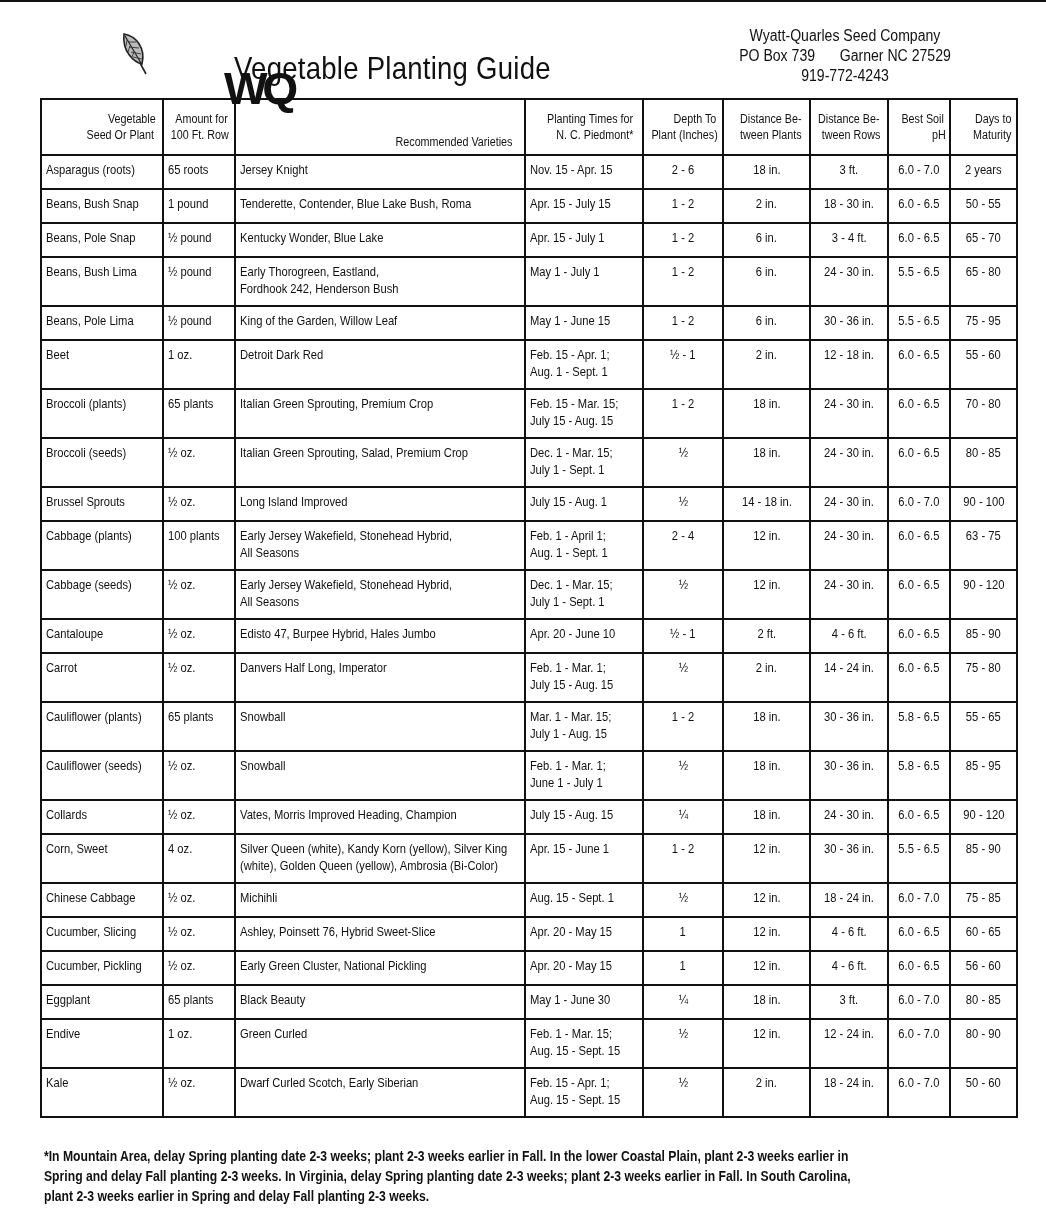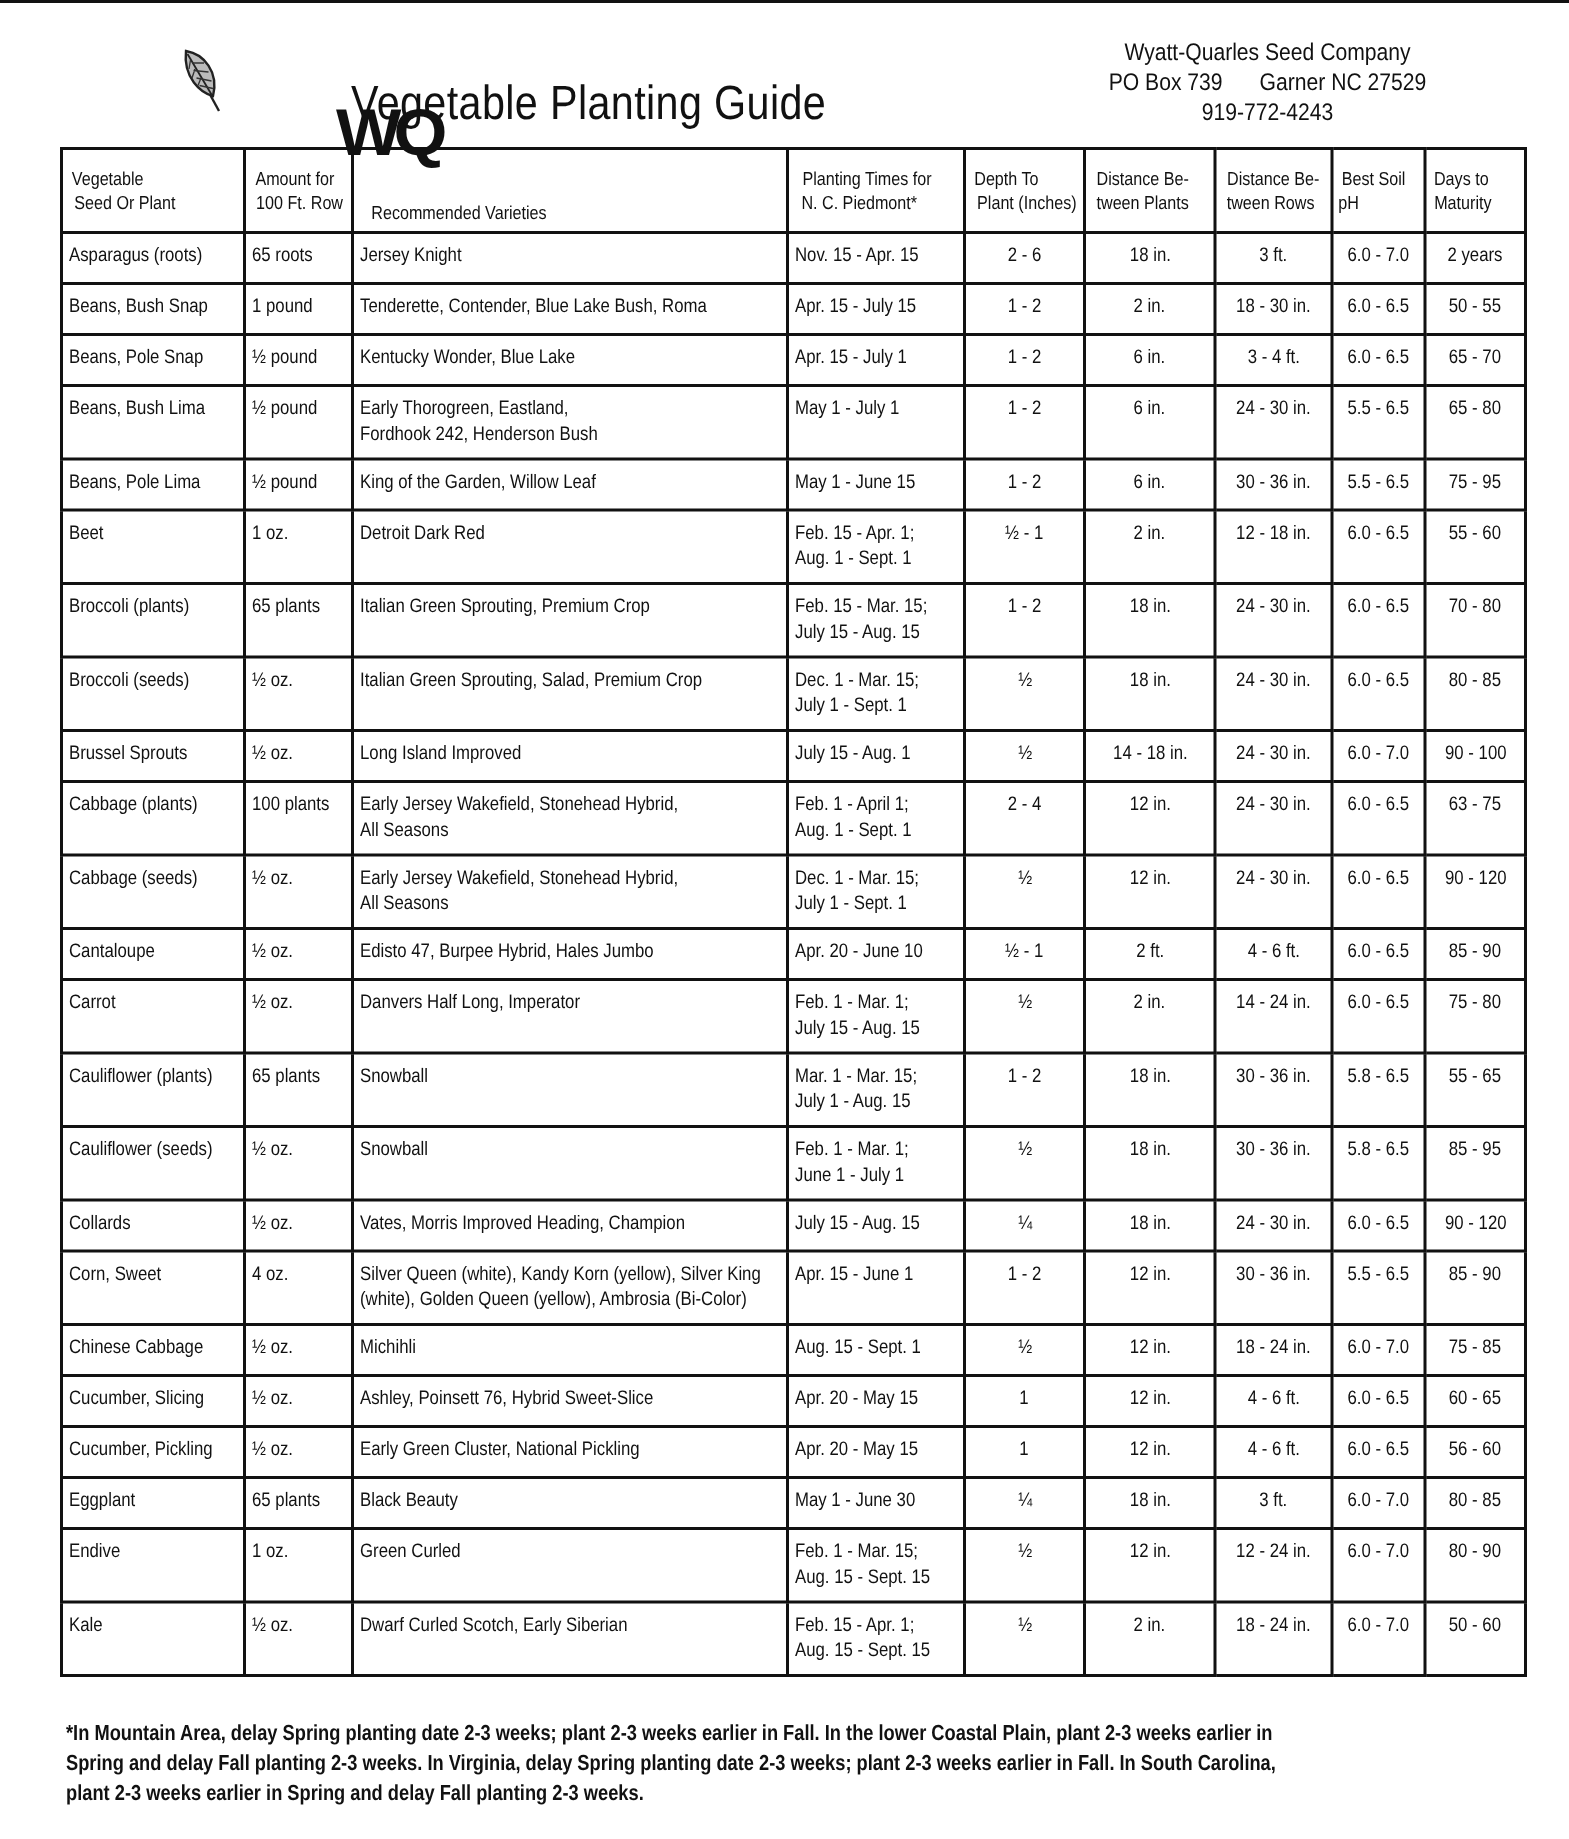--- a/index.html
+++ b/index.html
@@ -11,21 +11,21 @@
                  font-weight: bold; font-size: 44px; letter-spacing: -5px; color: #111; transform: scaleX(1.05); transform-origin: left; }
     .leaf { position: absolute; left: 0; top: 0; }
     .title { position: absolute; left: 234px; top: 50px; font-size: 32px; font-weight: normal;
              transform: scaleX(0.86); transform-origin: left; white-space: nowrap; letter-spacing: 0.3px; }
     .company { position: absolute; left: 706px; top: 26px; width: 278px; text-align: center;
                font-size: 16px; line-height: 20px; transform: scaleX(0.88); transform-origin: center; }
     .company .addr span.gap { display: inline-block; width: 28px; }
     table.guide { position: absolute; left: 40px; top: 98px; width: 976px; border-collapse: collapse;
                   table-layout: fixed; font-size: 13px; }
     table.guide th, table.guide td { border: 2.5px solid #111; padding: 0 4px; vertical-align: top; }
-    table.guide th { font-weight: normal; font-size: 12.5px; line-height: 16px; text-align: left;
+    table.guide th { font-weight: normal; font-size: 12.5px; line-height: 16px; text-align: right;
                      vertical-align: middle; height: 48px; padding: 2px 2px; }
     table.guide th.varieties { vertical-align: bottom; padding-bottom: 4px; border-radius: 20px; }
     table.guide td { padding-top: 5px; line-height: 17px; }
     td .txt, th .txt { display: inline-block; transform: scaleX(0.86); transform-origin: left top; white-space: nowrap; }
     th .txt { transform-origin: center; }
     td.c, th.c { text-align: center; }
     td.c .txt { transform-origin: center top; }
     tr.h1 td { height: 27px; }
     tr.h2 td { height: 42px; }
     .footnote { position: absolute; left: 44px; top: 1146px; width: 900px; font-size: 14.5px; line-height: 20px;

